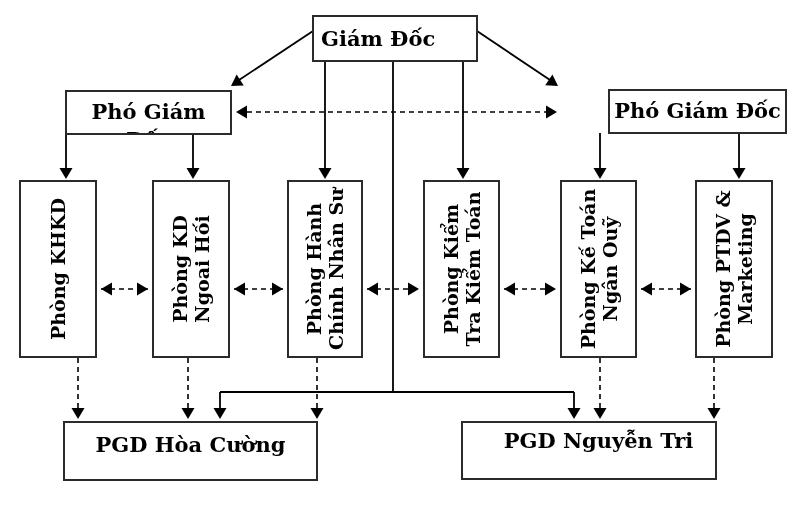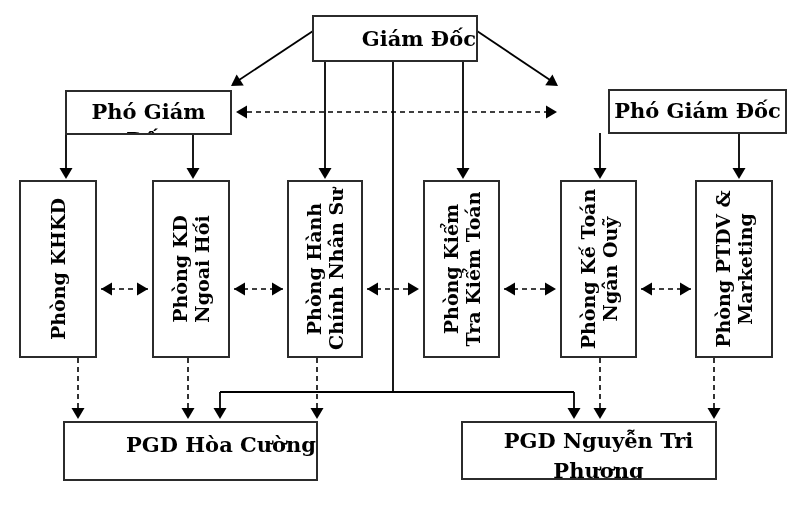--- a/index.html
+++ b/index.html
@@ -16,21 +16,21 @@
     position:absolute;
     background:#ffffff;
     border:2px solid #2b2b2b;
     box-sizing:border-box;
     color:#000;
     font-weight:bold;
     text-align:center;
     overflow:hidden;
   }
   .h-label{font-size:21px;line-height:28px;}
-  .director-box{display:flex;align-items:center;justify-content:flex-end;}
+  .director-box{display:flex;align-items:center;justify-content:flex-start;padding-left:7px;}
   .deputy-inner{padding-top:6px;}
   .deputy-inner .l1{font-size:21px;line-height:28px;}
   .deputy-inner .l2{font-size:21px;line-height:28px;}
   .dept{overflow:visible;}
   .dept-label{
     position:absolute;left:50%;top:50%;
     transform:translate(-50%,-50%) rotate(-90deg);
     width:176px;
     text-align:center;
     font-size:19px;
@@ -227,26 +227,25 @@
     </div>
   </div>
 
   <div class="box dept" style="left:695px;top:180px;width:78px;height:178px;">
     <div class="dept-label">
       <div>Phòng PTDV &amp;</div>
       <div>Marketing</div>
     </div>
   </div>
 
-  <div class="box" style="left:63px;top:421px;width:255px;height:60px;text-align:right;">
+  <div class="box" style="left:63px;top:421px;width:255px;height:60px;">
     <div class="pgd-inner">
       <div class="l1">PGD Hòa Cường</div>
     </div>
   </div>
 
   <div class="box" style="left:461px;top:421px;width:256px;height:59px;">
     <div class="pgd2-inner">
       <div>PGD Nguyễn Tri</div>
-      <div>Phương</div>
     </div>
   </div>
 
 </div>
 
 </body></html>

